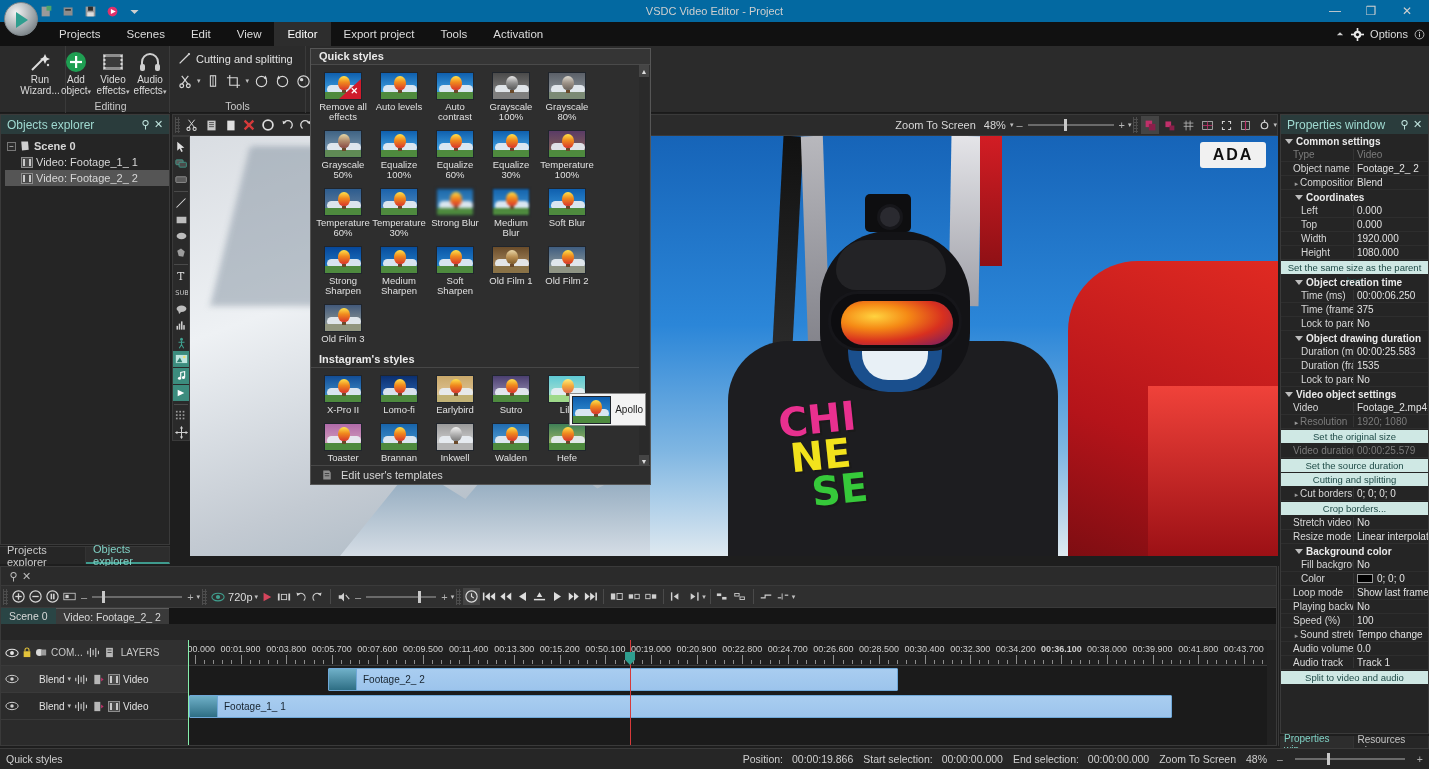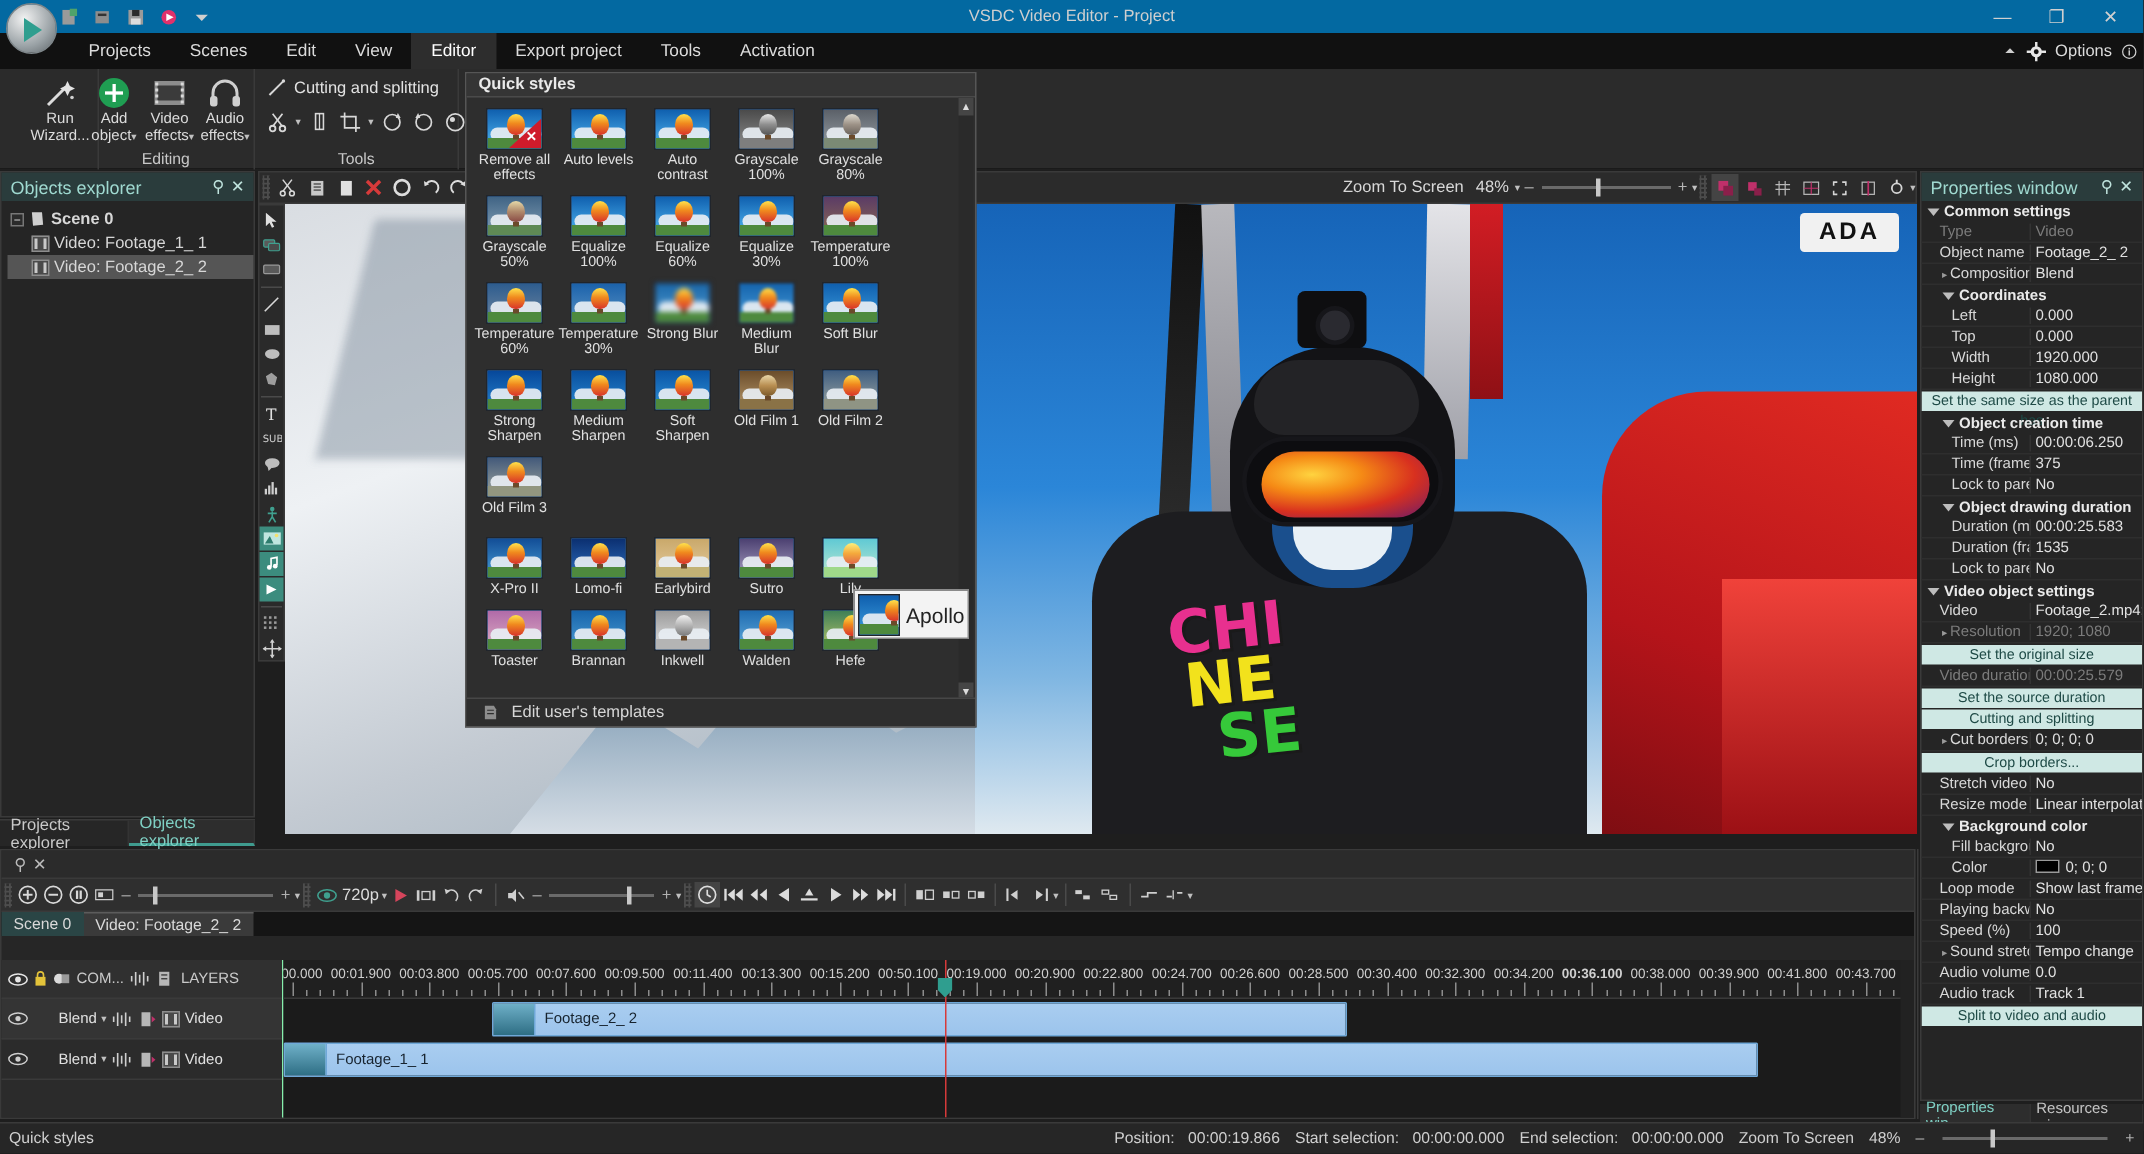--- a/index.html
+++ b/index.html
@@ -57,21 +57,21 @@
   .thumb .sky{position:absolute;inset:0;}
   .thumb .ground{position:absolute;left:0;right:0;bottom:0;height:7px;background:#4e8a3e;}
   .thumb .cloud{position:absolute;bottom:5px;left:2px;width:34px;height:9px;background:#e8eef3;border-radius:6px;opacity:.92;}
   .thumb .balloon{position:absolute;left:13px;top:3px;width:12px;height:14px;border-radius:50% 50% 45% 45%;
       background:linear-gradient(180deg,#ffe24b 0%,#f08a1e 45%,#d8342a 100%);}
   .thumb .basket{position:absolute;left:17px;top:17px;width:4px;height:3px;background:#6b4a2a;}
   .qs-scroll{position:absolute;right:1px;top:16px;width:10px;height:402px;background:#2a2a2a;}
   .qs-arrow{width:10px;height:12px;background:#454545;display:flex;align-items:center;justify-content:center;font-size:7px;color:#ddd;}
   .qs-foot{position:absolute;bottom:0;left:0;width:339px;height:19px;background:#2e2e2e;border-top:1px solid #474747;display:flex;align-items:center;gap:8px;padding-left:10px;}
   .tooltip{position:absolute;left:258px;top:344px;width:77px;height:33px;background:#f3f3f3;border:1px solid #8a8a8a;display:flex;align-items:center;gap:4px;padding:2px;z-index:70;}
-  .tooltip .tt-cap{font-size:14px;color:#222;}
+  .tooltip .tt-cap{font-size:10px;color:#222;}
 
   
   .oe{position:absolute;left:0;top:114px;width:170px;height:431px;background:#252525;border:1px solid #3a3a3a;}
   .panel-title{height:19px;background:#2a3c3c;display:flex;align-items:center;padding:0 4px 0 6px;font-size:12px;color:#9fd9d0;}
   .panel-title .ttl{flex:1;}
   .pt-btn{width:13px;height:13px;display:flex;align-items:center;justify-content:center;color:#bfe3dd;font-size:11px;}
   .tree{padding:4px 0 0 4px;font-size:11px;}
   .tnode{display:flex;align-items:center;gap:3px;height:16px;padding-left:2px;}
   .tnode.child{padding-left:16px;}
   .tnode.selected{background:#555;}
@@ -872,20 +872,21 @@
           <div class="thumb">
             <div class="sky" style="background: linear-gradient(rgb(66, 89, 122), rgb(162, 168, 157));"></div>
             <div class="cloud"></div>
             <div class="ground" style="background: rgb(146, 150, 127);"></div>
             <div class="balloon"></div>
             <div class="basket"></div>
           </div>
           <div class="qs-cap">Old Film 3</div>
         </div>
       </div>
+    <div class="qs-section">Instagram's styles</div>
     <div class="qs-grid" id="qs-grid-2">
         <div class="qs-cell">
           <div class="thumb">
             <div class="sky" style="background: linear-gradient(rgb(18, 77, 150), rgb(73, 160, 216));"></div>
             <div class="cloud"></div>
             <div class="ground" style="background: rgb(78, 138, 62);"></div>
             <div class="balloon"></div>
             <div class="basket"></div>
           </div>
           <div class="qs-cap">X-Pro II</div>

